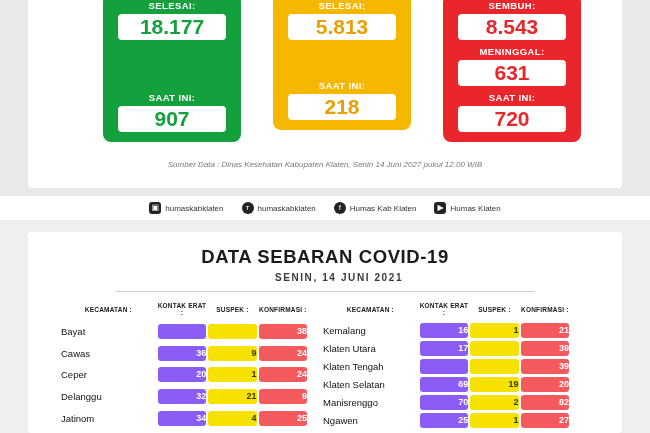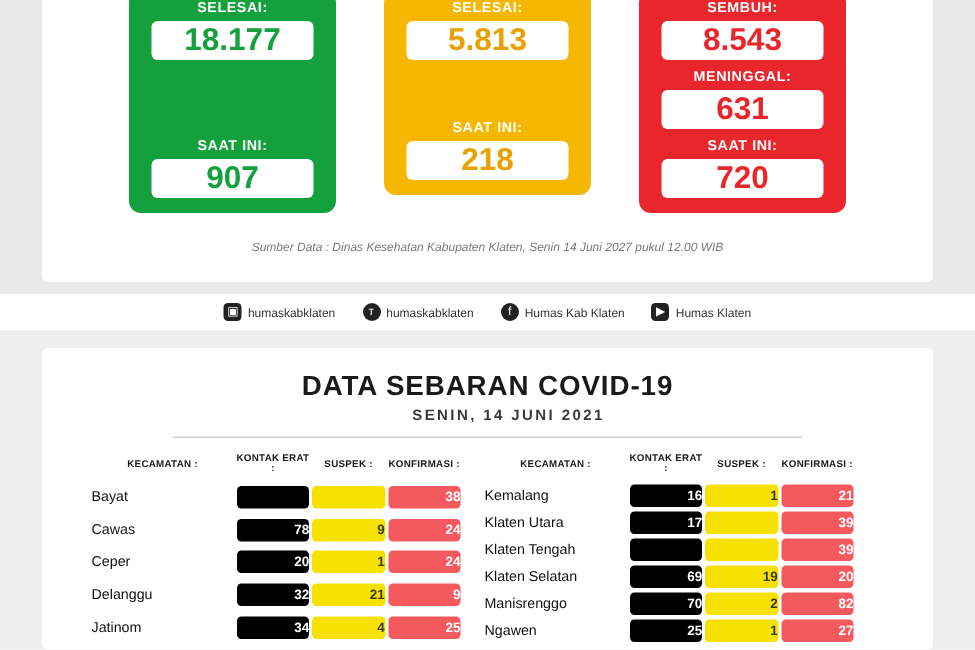--- a/index.html
+++ b/index.html
@@ -10,21 +10,21 @@
     overflow: hidden;
   }
   .page { position: relative; width: 650px; height: 433px; background: #e9e9e9; }
 
   
   .top-panel {
     position: absolute; left: 28px; top: 0; width: 594px; height: 188px;
     background: #ffffff; border-radius: 0 0 4px 4px;
   }
   .cards {
-    position: absolute; left: 0; top: 0; width: 594px; height: 148px;
+    position: absolute; left: 17px; top: 0; width: 594px; height: 148px;
     display: flex; justify-content: space-around; align-items: flex-start;
     padding: 0 42px;
   }
   .card {
     width: 138px; border-radius: 8px; padding: 0 0 10px 0;
     display: flex; flex-direction: column; align-items: center;
     margin-top: -6px;
   }
   .card.green { background: #14a03c; height: 148px; }
   .card.yellow { background: #f5b700; height: 136px; }
@@ -99,21 +99,21 @@
   table.sebaran th.kec { text-align: center; width: 96px; }
   table.sebaran th.col { width: 50px; }
   table.sebaran td { padding: 1.5px 1px; }
   td.kec-name {
     font-size: 9.5px; color: #111111; padding-left: 4px; text-align: left;
   }
   .cell {
     border-radius: 3px; height: 15px; line-height: 15px;
     font-size: 9px; font-weight: bold; text-align: right; color: #ffffff;
   }
-  .cell.g { background: #000000; }
+  .cell.g { background: #8b5cf6; }
   .cell.y { background: #f7e100; color: #3a3a00; }
   .cell.r { background: #f4595e; }
 </style>
 </head>
 <body>
 
 <div class="page">
 
   <div class="top-panel">
     <div class="cards">
@@ -192,21 +192,21 @@
               <td>
                   <div class="cell y"></div>
                 </td>
               <td>
                   <div class="cell r">38</div>
                 </td>
             </tr>
             <tr>
               <td class="kec-name">Cawas</td>
               <td>
-                  <div class="cell g">78</div>
+                  <div class="cell g">36</div>
                 </td>
               <td>
                   <div class="cell y">9</div>
                 </td>
               <td>
                   <div class="cell r">24</div>
                 </td>
             </tr>
             <tr>
               <td class="kec-name">Ceper</td>

